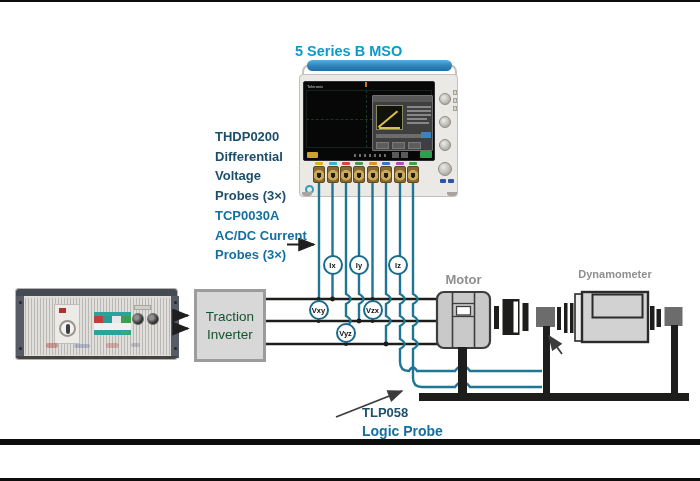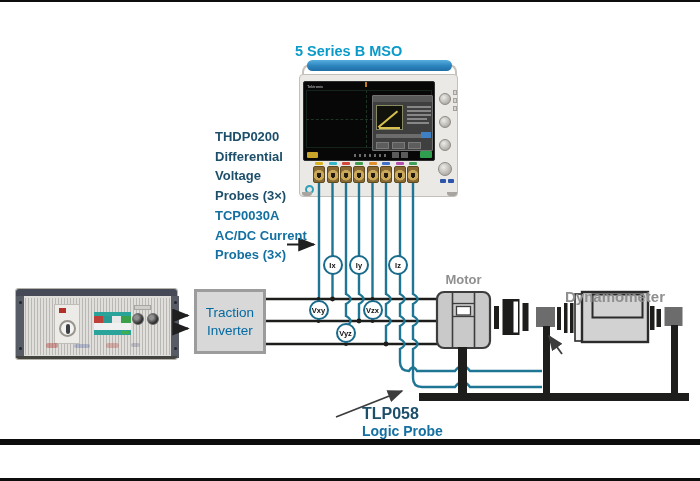--- a/index.html
+++ b/index.html
@@ -41,21 +41,21 @@
   .usb{position:absolute;width:6px;height:4px;background:#2a55a8;border-radius:1px}
   .pwr{position:absolute;left:5px;top:110px;width:9px;height:9px;border:2px solid #2fa0b8;background:#e8e6e2;border-radius:50%}
   .foot{position:absolute;width:10px;height:4px;background:#a8a5a0;border-radius:0 0 3px 3px;bottom:0}
   
   .bnc-row{position:absolute;left:0;top:0;z-index:6}
   .tab{position:absolute;width:8px;height:3px;border-radius:1px}
   .bnc{position:absolute;width:12px;height:17px;border:1px solid #5f4a20;border-radius:2px;background:radial-gradient(circle at 50% 55%,#241c10 0 2.5px,#c9a85a 2.5px 5px,#8a6a33 5.5px)}
   
   .node{position:absolute;width:20px;height:20px;border-radius:50%;background:#fff;border:2.5px solid #1a6a8b;display:flex;align-items:center;justify-content:center;font-size:7.5px;font-weight:bold;color:#101010;z-index:7}
   
-  .inverter{left:194px;top:289px;width:72px;height:65px;background:#d8d8d8;border:3px solid #9c9c9c;display:flex;align-items:center;justify-content:center;text-align:center;font-size:13.5px;line-height:1.32;color:#0369a1;white-space:pre-line;z-index:2}
+  .inverter{left:194px;top:289px;width:72px;height:73px;background:#d8d8d8;border:3px solid #9c9c9c;display:flex;align-items:center;justify-content:center;text-align:center;font-size:13.5px;line-height:1.32;color:#14532d;white-space:pre-line;z-index:2}
   
   .psu{left:15px;top:288px;width:163px;height:72px;background:#deddda;border:1px solid #b5b2ac;border-radius:3px;z-index:1}
   .psu-top{position:absolute;left:0;top:0;width:100%;height:7px;background:#454a56;border-radius:3px 3px 0 0}
   .ear{position:absolute;top:7px;width:8px;height:62px;background:#565b66}
   .screw{position:absolute;width:3px;height:3px;border-radius:50%;background:#23262c}
   .grille{position:absolute;left:9px;top:9px;width:146px;height:57px;background:repeating-linear-gradient(90deg,#b9b8b5 0 1px,#e0dfdc 1px 3px)}
   .lpanel{position:absolute;left:38px;top:15px;width:26px;height:40px;background:#ecebe8;border:1px solid #c0bdb8}
   .redchip{position:absolute;left:4px;top:3px;width:7px;height:5px;background:#b23028}
   .pknob{position:absolute;left:4px;top:15px;width:17px;height:17px;border-radius:50%;background:#f4f3f0;border:2px solid #98958f}
   .rocker{position:absolute;left:4.5px;top:1.5px;width:4px;height:10px;background:#3a3f46;border-radius:2px}
@@ -284,17 +284,17 @@
       <span>Vxy</span>
     </div>
   <div class="node" style="left:335.5px;top:323px">
       <span>Vyz</span>
     </div>
   <div class="node" style="left:362.5px;top:300px">
       <span>Vzx</span>
     </div>
 
   <div class="lbl gray" style="left:437px;top:272px;width:53px;text-align:center;font-size:13px">Motor</div>
-  <div class="lbl gray" style="left:565px;top:288px;width:100px;text-align:center;font-size:15px">Dynamometer</div>
-  <div class="lbl navy" style="left:362px;top:405px;font-size:16px">TLP058</div>
+  <div class="lbl gray" style="left:565px;top:268px;width:100px;text-align:center;font-size:11px">Dynamometer</div>
+  <div class="lbl navy" style="left:362px;top:405px;font-size:13px">TLP058</div>
   <div class="lbl blue" style="left:362px;top:423px;font-size:14px">Logic Probe</div>
 
 </div>
 
 </body></html>

